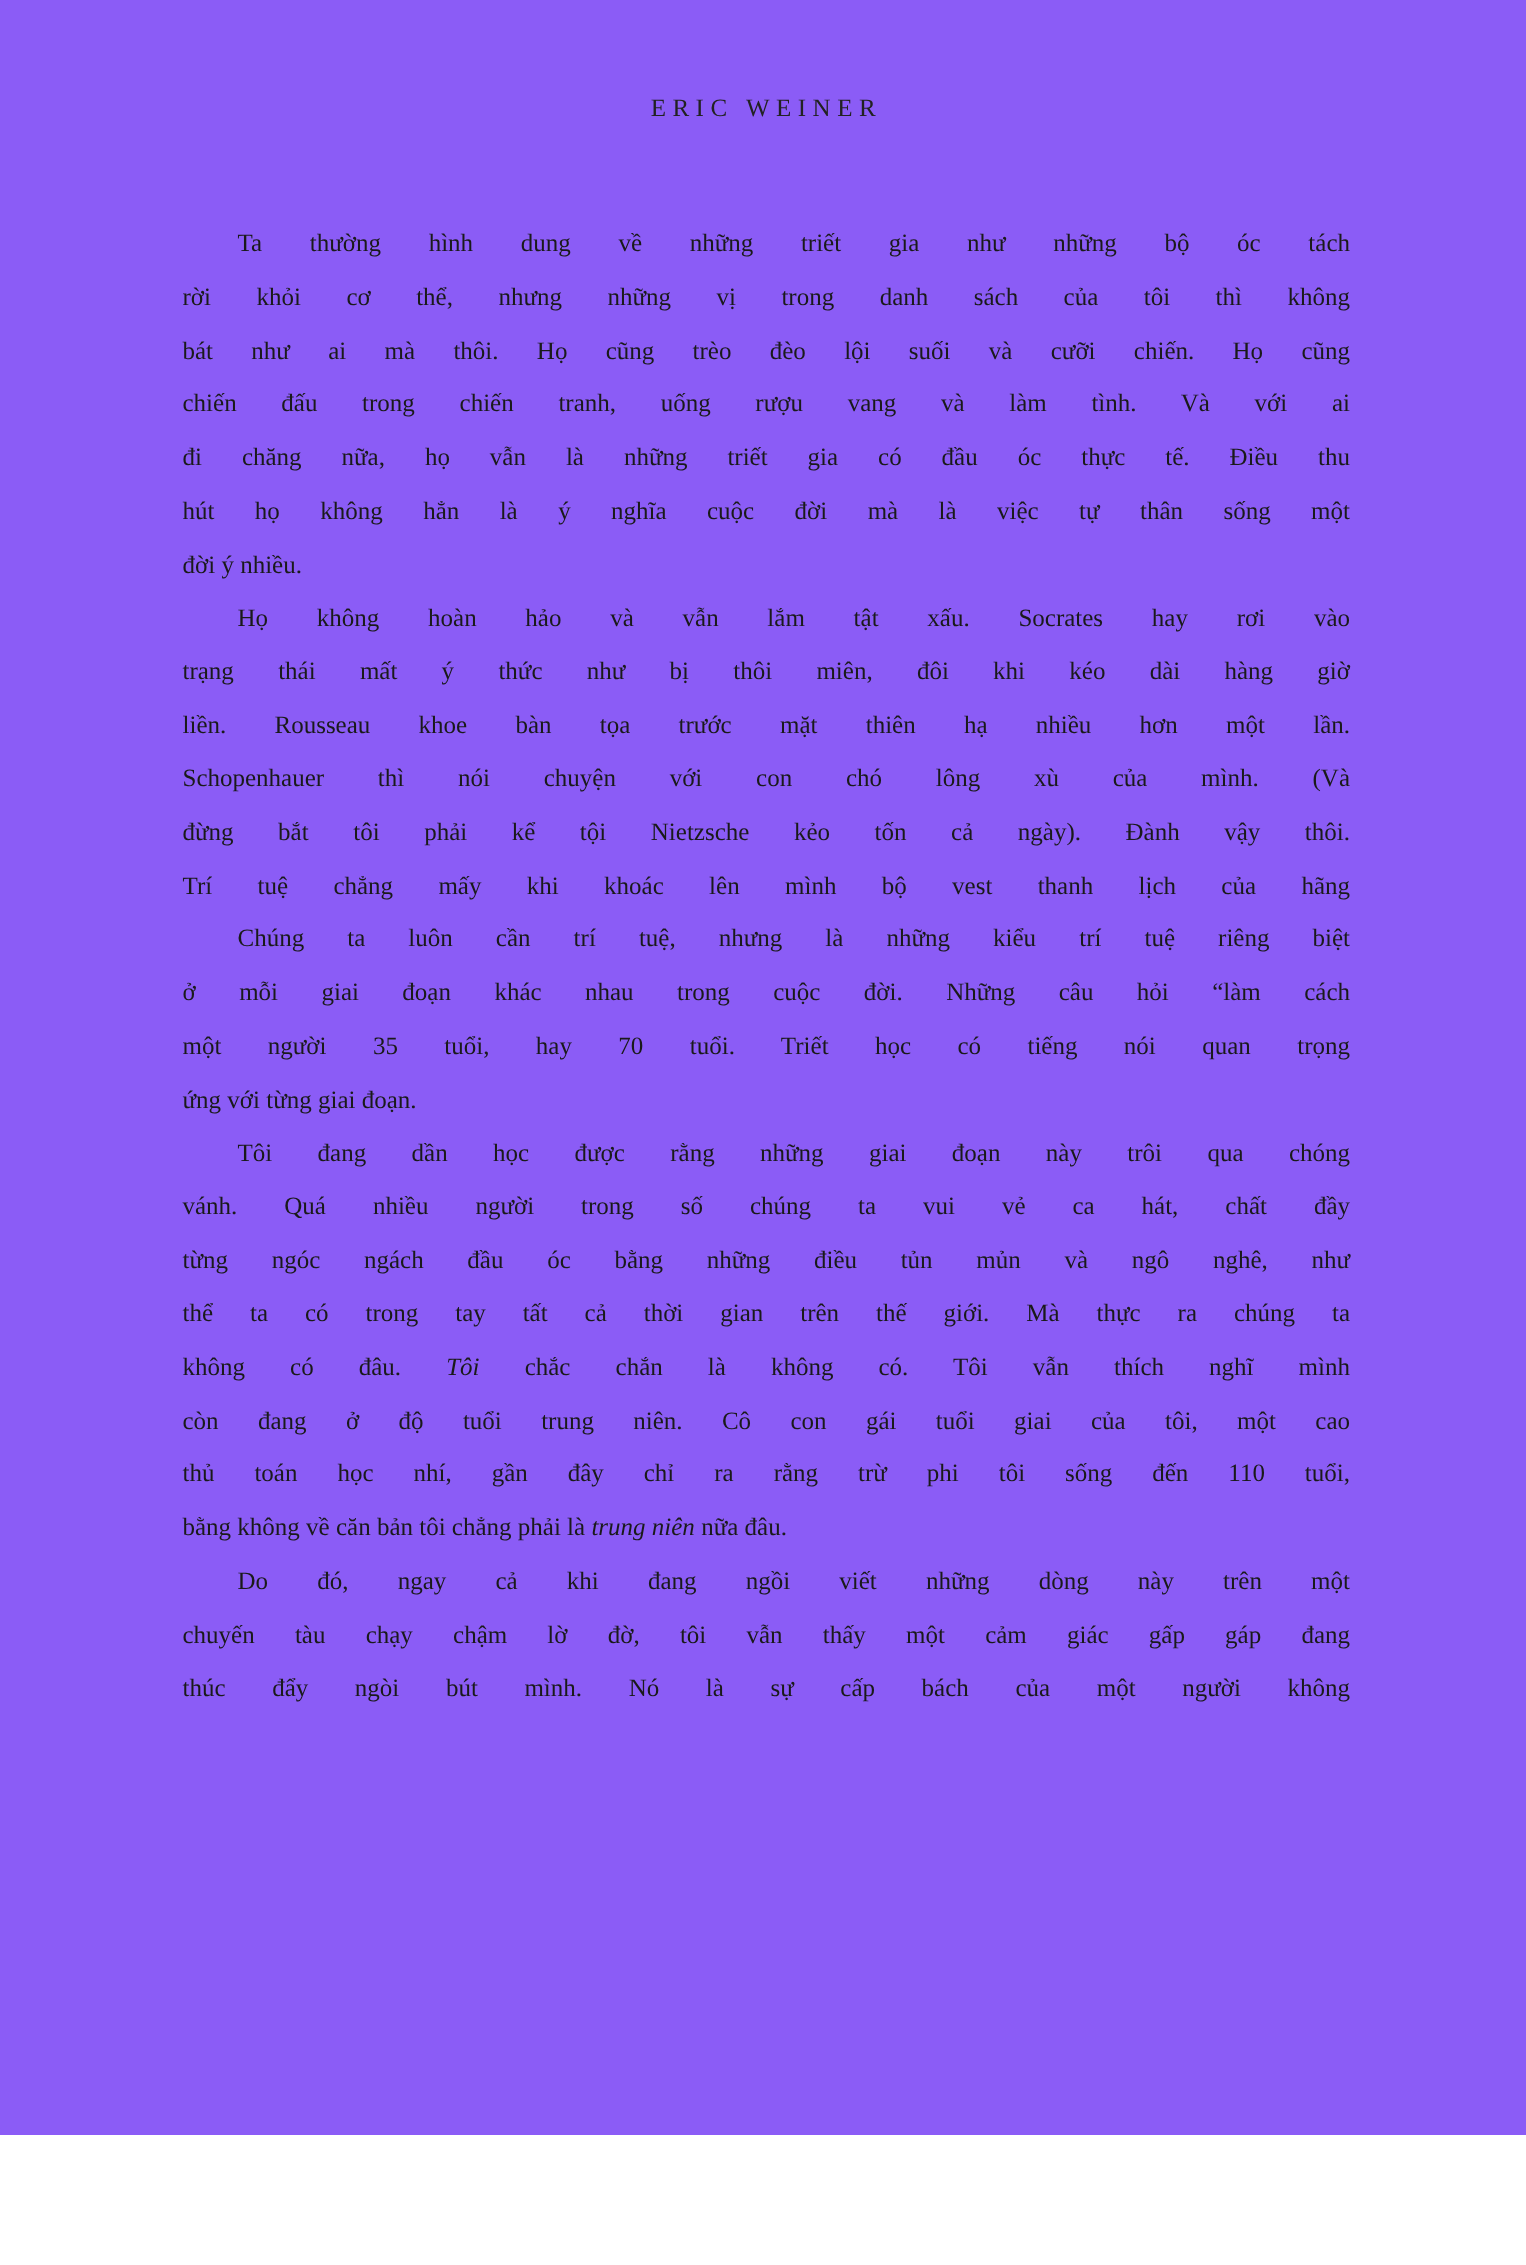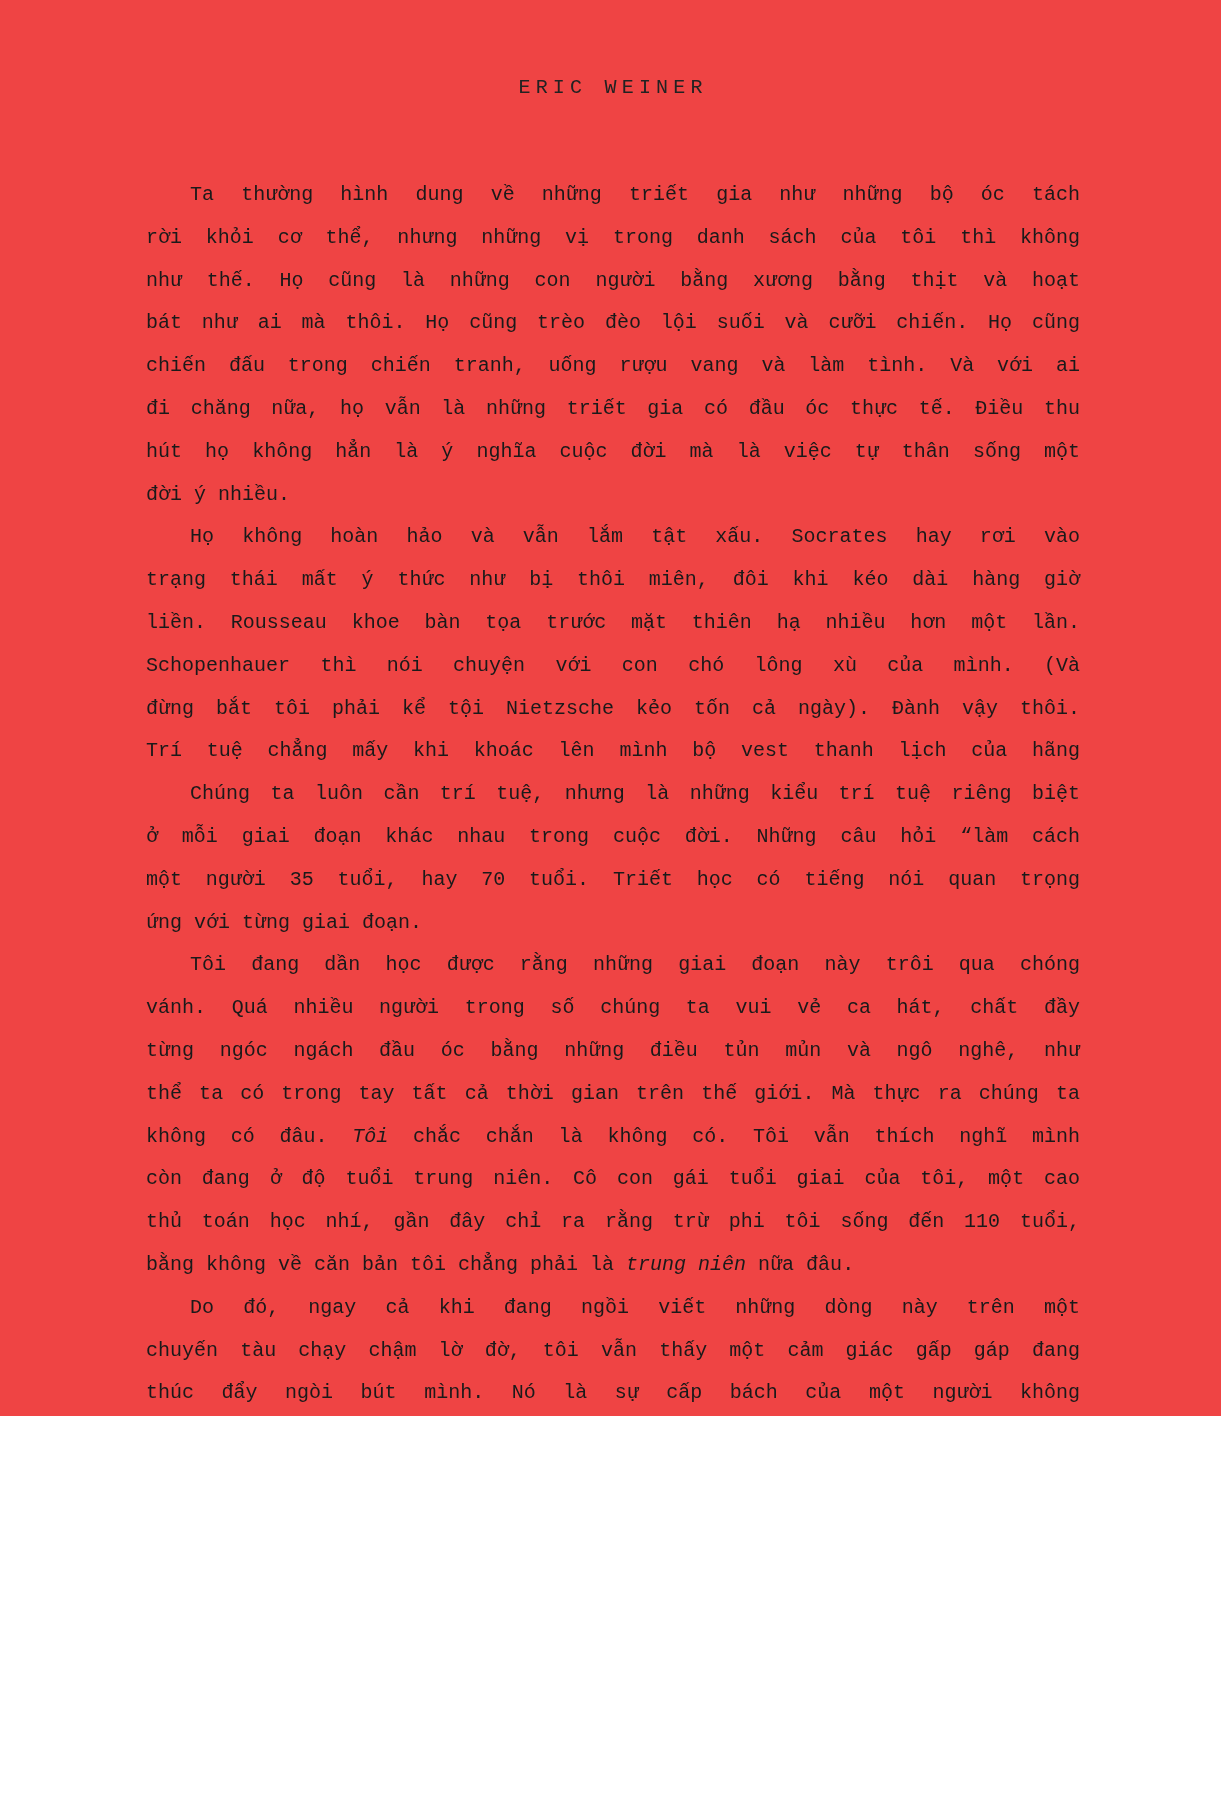--- a/index.html
+++ b/index.html
@@ -3,23 +3,23 @@
 <meta charset="utf-8">
 <style>
   html, body {
     margin: 0;
     padding: 0;
     background: #ffffff;
   }
   .page {
     position: relative;
     width: 1221px;
-    height: 1416px;
-    background: #ef4444;
-    font-family: Liberation Mono, monospace;
+    height: 1708px;
+    background: #8b5cf6;
+    font-family: Liberation Serif, serif;
     color: #1a1a1a;
     overflow: hidden;
   }
   .running-head {
     position: absolute;
     top: 76px;
     left: 0;
     width: 100%;
     text-align: center;
     font-size: 20px;
@@ -61,21 +61,20 @@
 </style>
 </head>
 <body>
 
 <div class="page">
   <div class="running-head">ERIC WEINER</div>
 
   <div class="body-text">
       <div class="line indent"><span>Ta thường hình dung về những triết gia như những bộ óc tách</span></div>
       <div class="line"><span>rời khỏi cơ thể, nhưng những vị trong danh sách của tôi thì không</span></div>
-      <div class="line"><span>như thế. Họ cũng là những con người bằng xương bằng thịt và hoạt</span></div>
       <div class="line"><span>bát như ai mà thôi. Họ cũng trèo đèo lội suối và cưỡi chiến. Họ cũng</span></div>
       <div class="line"><span>chiến đấu trong chiến tranh, uống rượu vang và làm tình. Và với ai</span></div>
       <div class="line"><span>đi chăng nữa, họ vẫn là những triết gia có đầu óc thực tế. Điều thu</span></div>
       <div class="line"><span>hút họ không hẳn là ý nghĩa cuộc đời mà là việc tự thân sống một</span></div>
       <div class="line unjust"><span>đời ý nhiều.</span></div>
       <div class="line indent"><span>Họ không hoàn hảo và vẫn lắm tật xấu. Socrates hay rơi vào</span></div>
       <div class="line"><span>trạng thái mất ý thức như bị thôi miên, đôi khi kéo dài hàng giờ</span></div>
       <div class="line"><span>liền. Rousseau khoe bàn tọa trước mặt thiên hạ nhiều hơn một lần.</span></div>
       <div class="line"><span>Schopenhauer thì nói chuyện với con chó lông xù của mình. (Và</span></div>
       <div class="line"><span>đừng bắt tôi phải kể tội Nietzsche kẻo tốn cả ngày). Đành vậy thôi.</span></div>

